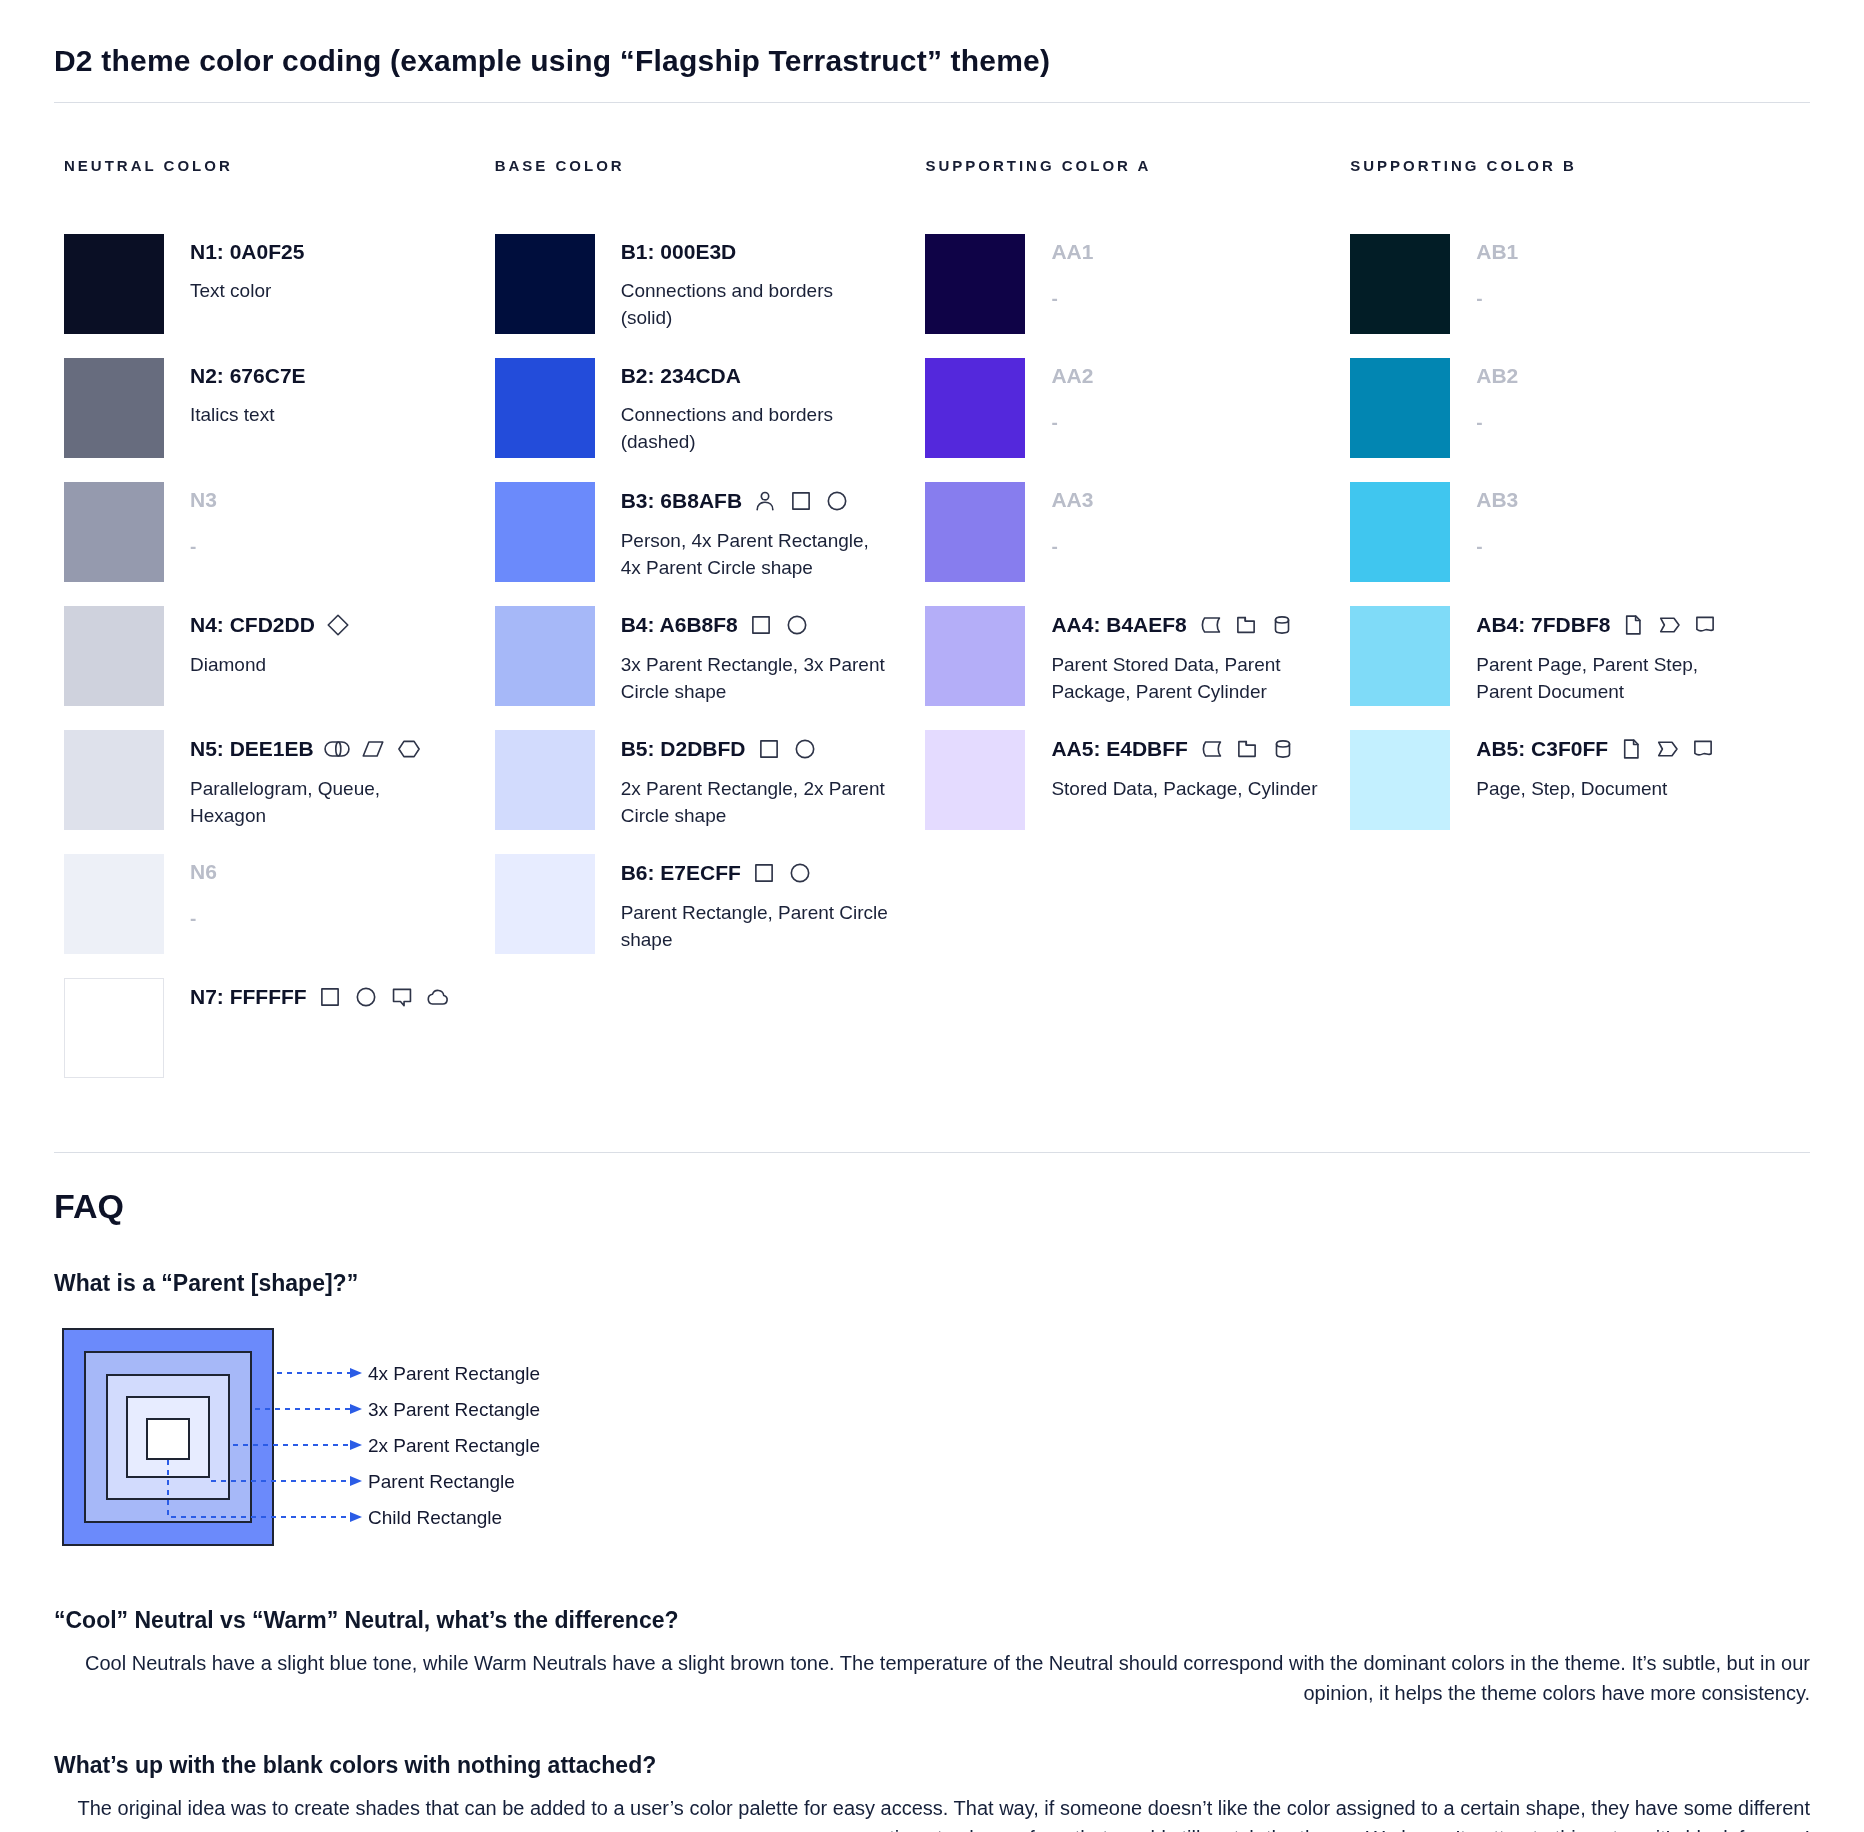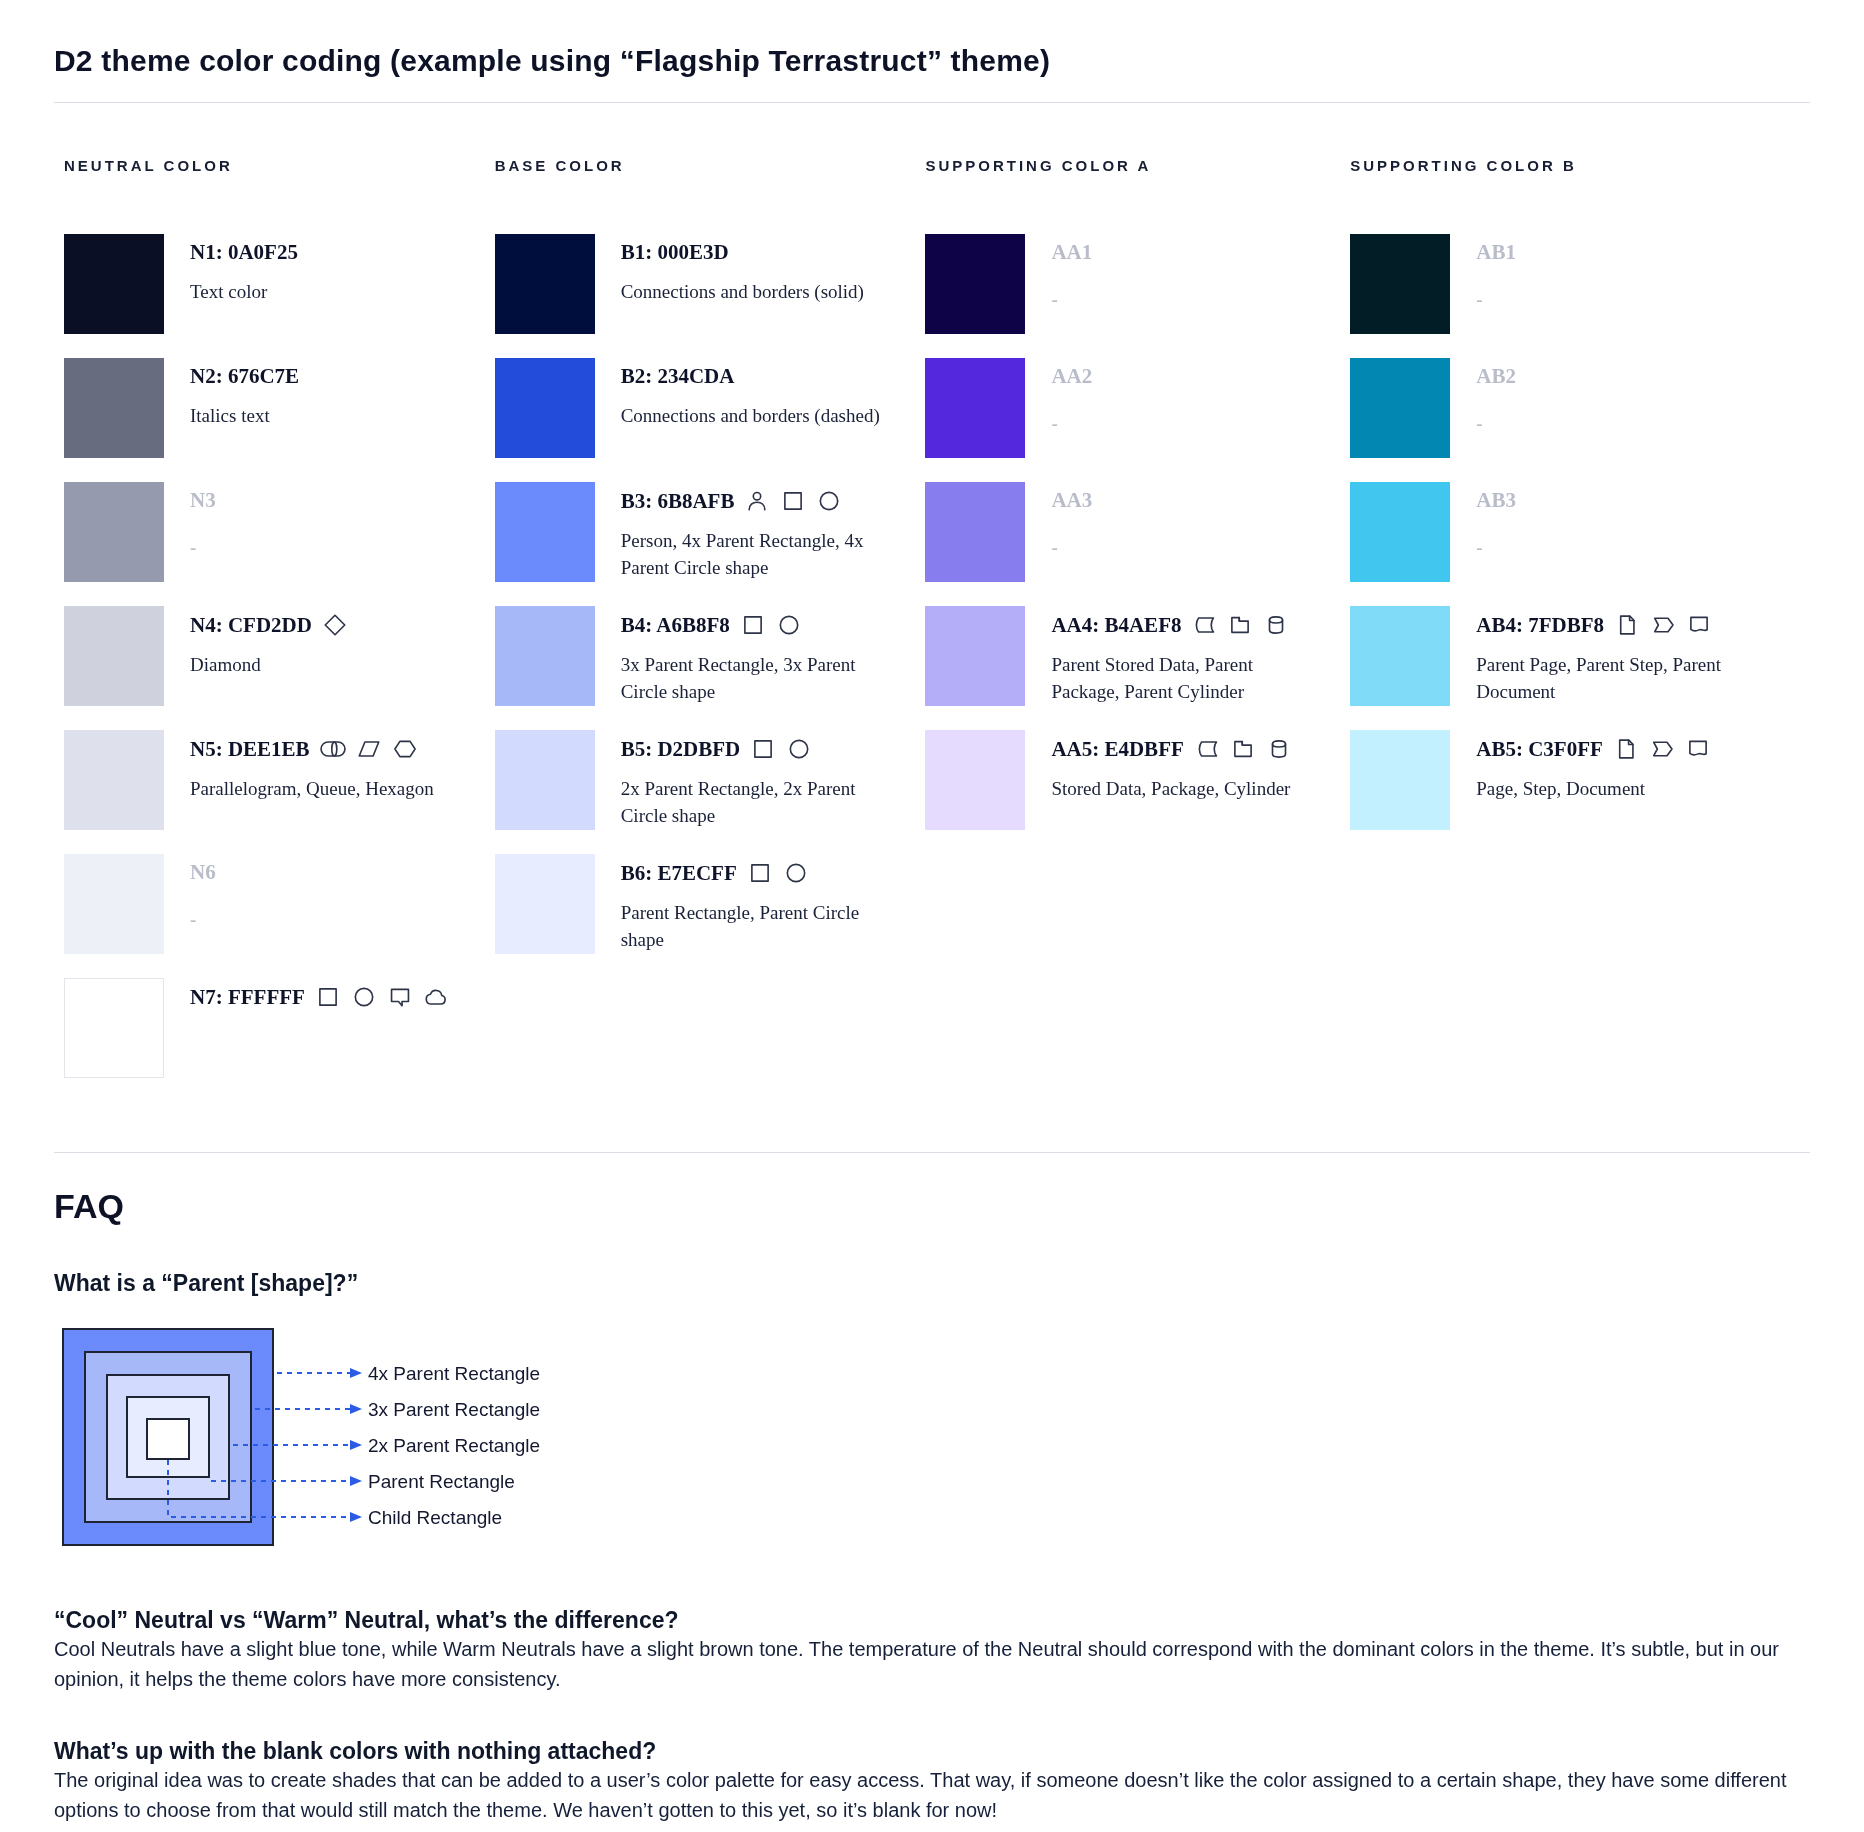--- a/index.html
+++ b/index.html
@@ -18,33 +18,33 @@
   
   .palette { display:flex; margin:54px 0 0 10px; }
   .col-1 { width:444px; } .col-2 { width:444px; } .col-3 { width:438px; } .col-4 { width:474px; }
   .col-header {
     font-size:15px; font-weight:700; letter-spacing:3px;
     color:#171d33; margin-bottom:60px;
   }
   .row { display:flex; margin-bottom:24px; }
   .row .swatch { width:100px; height:100px; flex:none; margin-right:26px; }
   .row .swatch.bordered { border:1px solid #e2e4ea; }
-  .row-text { width:268px; padding-top:6px;font-family:Liberation Serif, serif; }
+  .row-text { width:268px; padding-top:6px; }
   .row-title { display:flex; align-items:center; gap:10px; }
   .row-title .label { font-size:21px; font-weight:700; color:#0e1329; white-space:nowrap; }
   .row-title .icon { display:inline-flex; align-items:center; }
   .row-title .icon:first-of-type { margin-left:4px; }
   .row-desc { font-size:19px; line-height:1.4; color:#1a2138; margin-top:14px; }
   .row.disabled .row-title .label { color:#b9bdc9; }
   .row.disabled .row-desc { color:#b9bdc9; margin-top:22px; font-weight:700; }
   
   .rule-2 { margin-top:50px; }
   .faq h2 { font-size:34px; font-weight:700; color:#0d1227; margin-top:34px; }
   .faq h3 { font-size:23px; font-weight:700; color:#0f172a; margin-top:44px; }
-  .faq p  { font-size:20px; line-height:1.5; color:#16203a; max-width:1756px; }
+  .faq p  { font-size:20px; line-height:1.5; color:#16203a; margin-top:14px; max-width:1756px;text-align:right; }
   #diagram { margin-top:26px; display:block; }
   #diagram text { font-size:19px; fill:#131830; font-family:"Liberation Sans", sans-serif; }
 </style>
 </head>
 <body>
 
 <h1>D2 theme color coding (example using “Flagship Terrastruct” theme)</h1>
 <div class="rule"></div>
 
 <div class="palette" id="palette">

